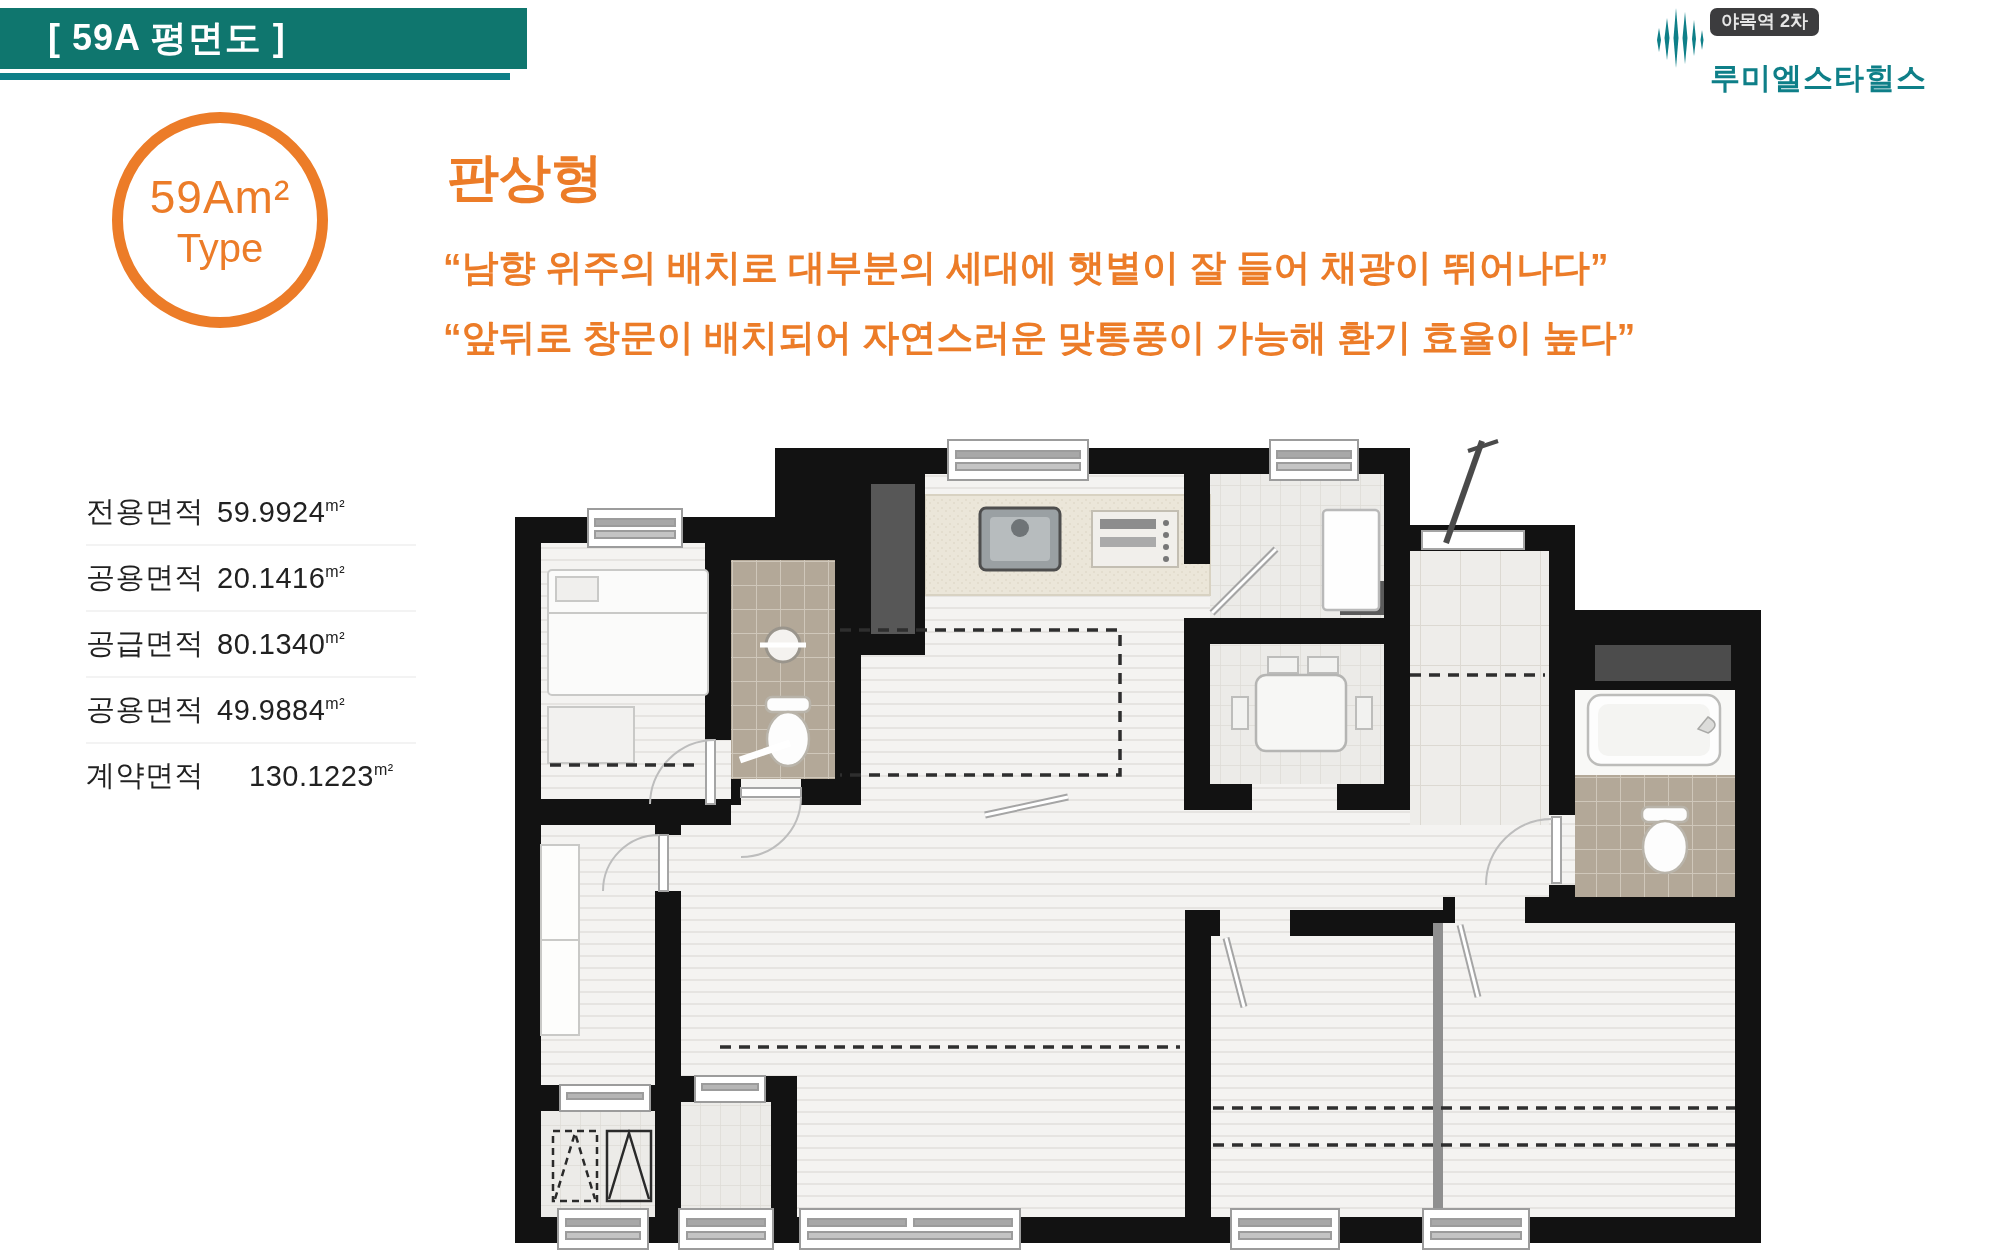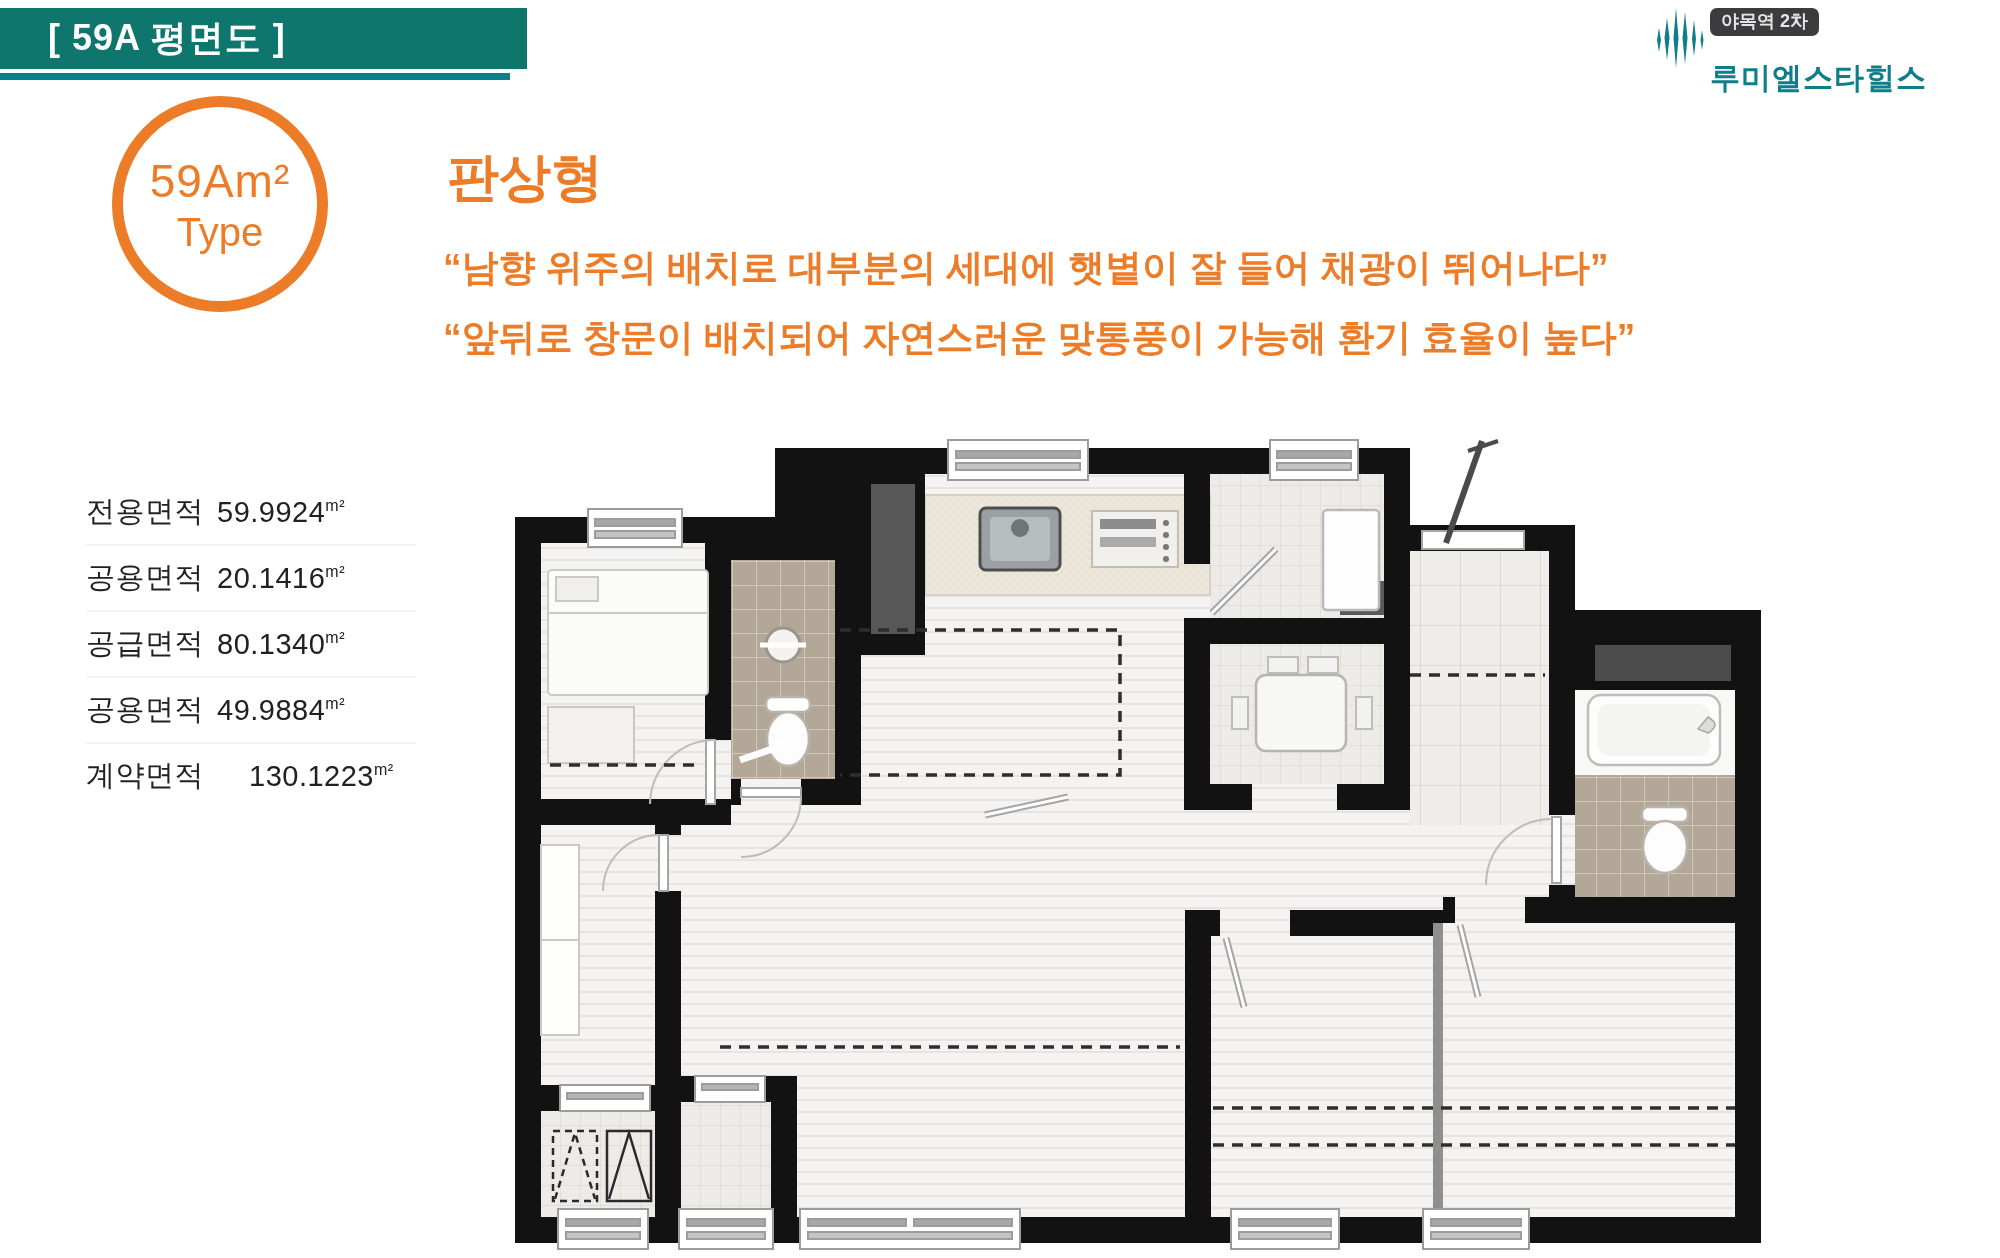--- a/index.html
+++ b/index.html
@@ -14,21 +14,21 @@
 
   
   .logo{position:absolute;left:1650px;top:4px;width:350px;height:70px;}
   .logo-mark{position:absolute;left:4px;top:2px;}
   .logo-badge{position:absolute;left:60px;top:4px;background:#3c3c3e;color:#e5e5e5;
     font-size:18px;font-weight:bold;border-radius:7px;padding:4px 11px;line-height:1.1;}
   .logo-name{position:absolute;left:60px;top:34px;color:#0e7f88;font-size:30px;
     font-weight:bold;letter-spacing:1px;white-space:nowrap;margin-top:20px;}
 
   
-  .circle-badge{position:absolute;left:112px;top:96px;width:194px;height:194px;
+  .circle-badge{position:absolute;left:112px;top:112px;width:194px;height:194px;
     border:11px solid #ec7c28;border-radius:50%;display:flex;flex-direction:column;
     align-items:center;justify-content:center;color:#ec7c28;}
   .circle-badge .l1{font-size:46px;letter-spacing:1px;}
   .circle-badge .l2{font-size:40px;margin-top:2px;text-align:center;}
 
   
   .type-title{position:absolute;left:447px;top:143px;font-size:52px;font-weight:bold;color:#ec7c28;}
   .quote{position:absolute;left:443px;font-size:37px;font-weight:bold;color:#ec7c28;white-space:nowrap;}
   .quote.q1{top:243px;}
   .quote.q2{top:313px;}

